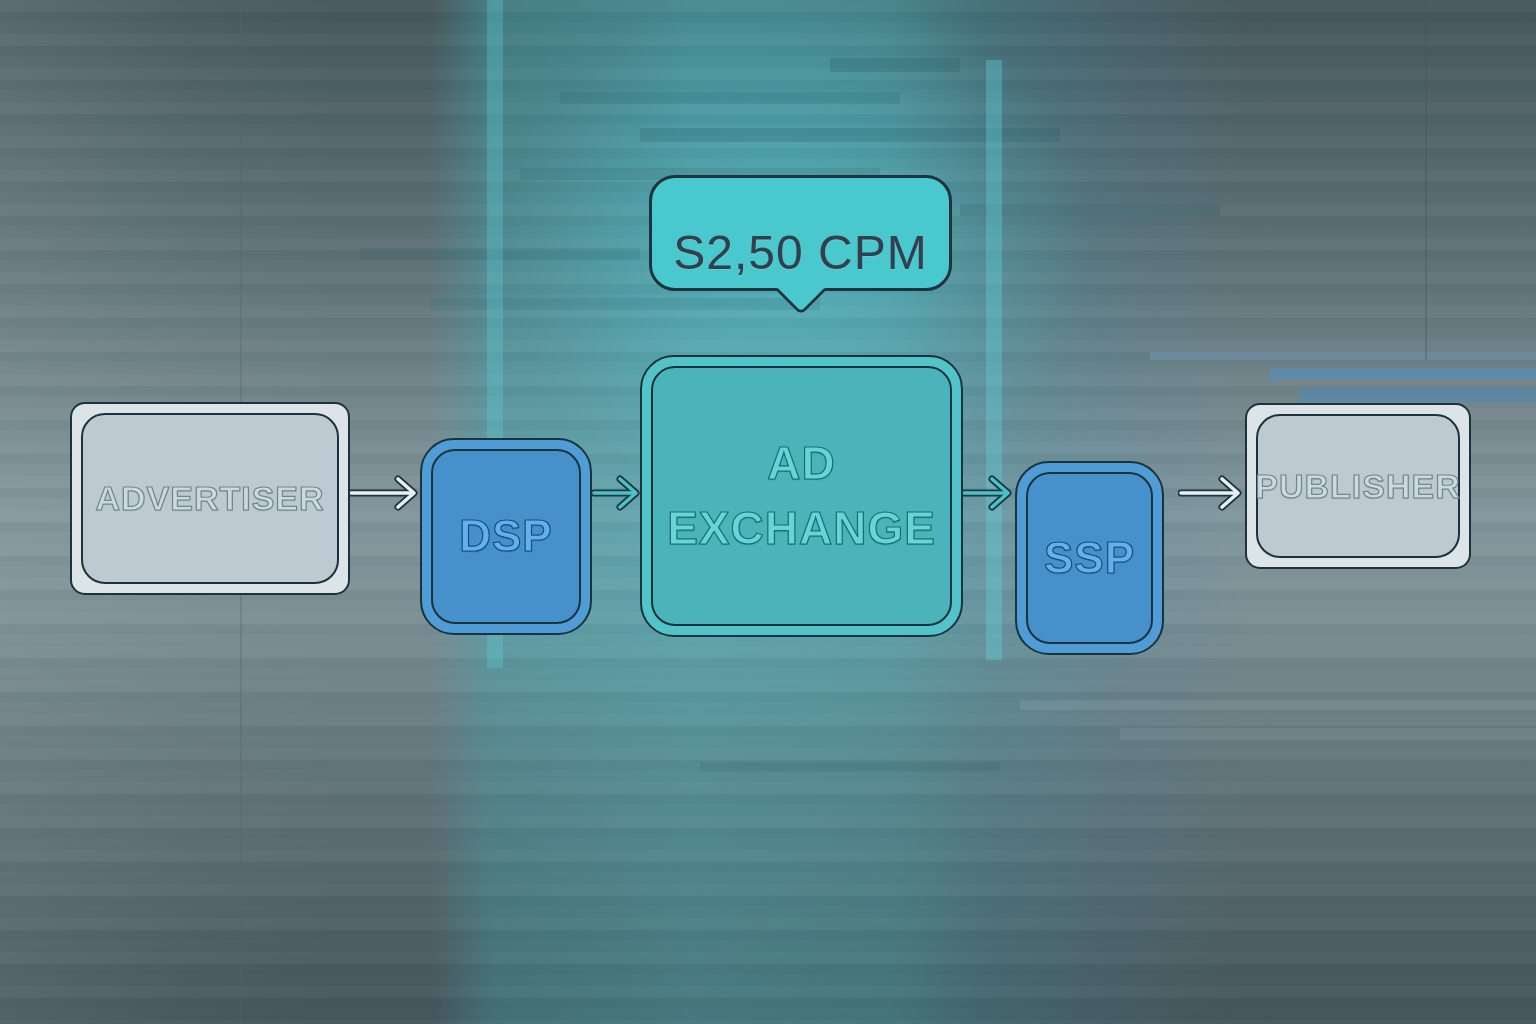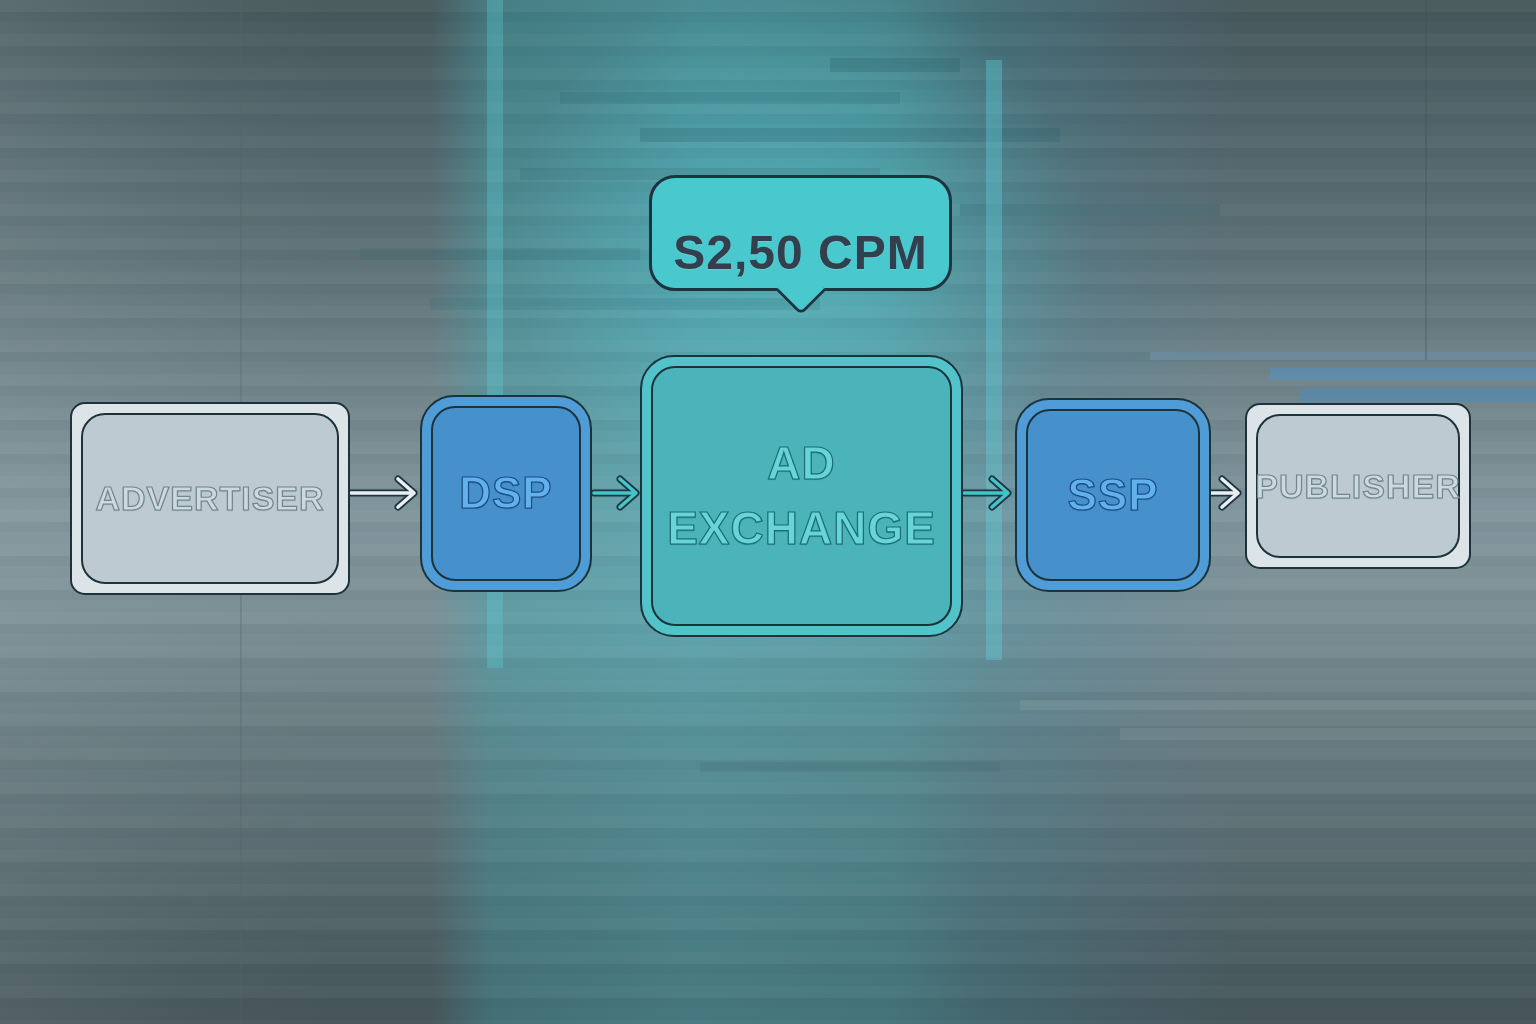--- a/index.html
+++ b/index.html
@@ -51,21 +51,21 @@
     position: absolute;
     left: 649px; top: 175px; width: 303px; height: 116px;
     background: var(--bubble_fill, #49c8ce);
     border: 3px solid var(--bubble_border, #1e333d);
     border-radius: 26px;
     box-sizing: border-box;
     display: flex; align-items: center; justify-content: center;
     z-index: 4;
   }
   .bubble-text {
-    font-size: 48px; font-weight: 700; letter-spacing: 1px;
+    font-size: 48px; font-weight: 400; letter-spacing: 1px;
     color: var(--bubble_text, #333f4d);
     text-shadow: 0 1px 1px rgba(255,255,255,0.15);
     white-space: nowrap;
     margin-top: 38px;
   }
   .bubble-tail {
     position: absolute;
     left: 50%; bottom: -20px;
     width: 36px; height: 36px;
     transform: translateX(-50%) rotate(45deg);
@@ -101,21 +101,21 @@
 
   .node.silver { background: var(--silver_band, #dce4e8); border-radius: 15px; }
   .node.silver .node-inner { background: rgba(185,199,206,0.9); }
   .node.silver .node-label {
     font-size: 34px;
     color: var(--silver_text, #ccd9df);
     -webkit-text-stroke: 1.2px var(--silver_text_stroke, #72868f);
     text-shadow: 0 1px 1px rgba(40,60,70,0.25);
   }
 
-  .node.blue { background: var(--blue_band, #4f9cd7); }
+  .node.blue { background: var(--blue_band, #4f9cd7); margin-top: 43px; }
   .node.blue .node-inner { background: rgba(70,143,203,0.94); }
   .node.blue .node-label {
     font-size: 44px;
     color: var(--blue_text, #62b1ec);
     -webkit-text-stroke: 1.2px var(--blue_text_stroke, #1c4d86);
     text-shadow: 0 1px 1px rgba(10,35,70,0.3);
   }
 
   .node.teal { background: var(--teal_band, #52c4c9); }
   .node.teal .node-inner { background: rgba(74,179,185,0.94); align-items: center; }
@@ -220,21 +220,21 @@
       <span class="node-label">DSP</span>
     </div>
   </div>
 
   <div class="node teal" style="left:640px;top:355px;width:323px;height:282px">
     <div class="node-inner">
       <span class="node-label">AD EXCHANGE</span>
     </div>
   </div>
 
-  <div class="node blue" style="left:1015px;top:398px;width:196px;height:194px">
+  <div class="node blue" style="left:1015px;top:418px;width:149px;height:194px">
     <div class="node-inner">
       <span class="node-label">SSP</span>
     </div>
   </div>
 
   <div class="node silver" style="left:1245px;top:403px;width:226px;height:166px">
     <div class="node-inner">
       <span class="node-label">PUBLISHER</span>
     </div>
   </div>

